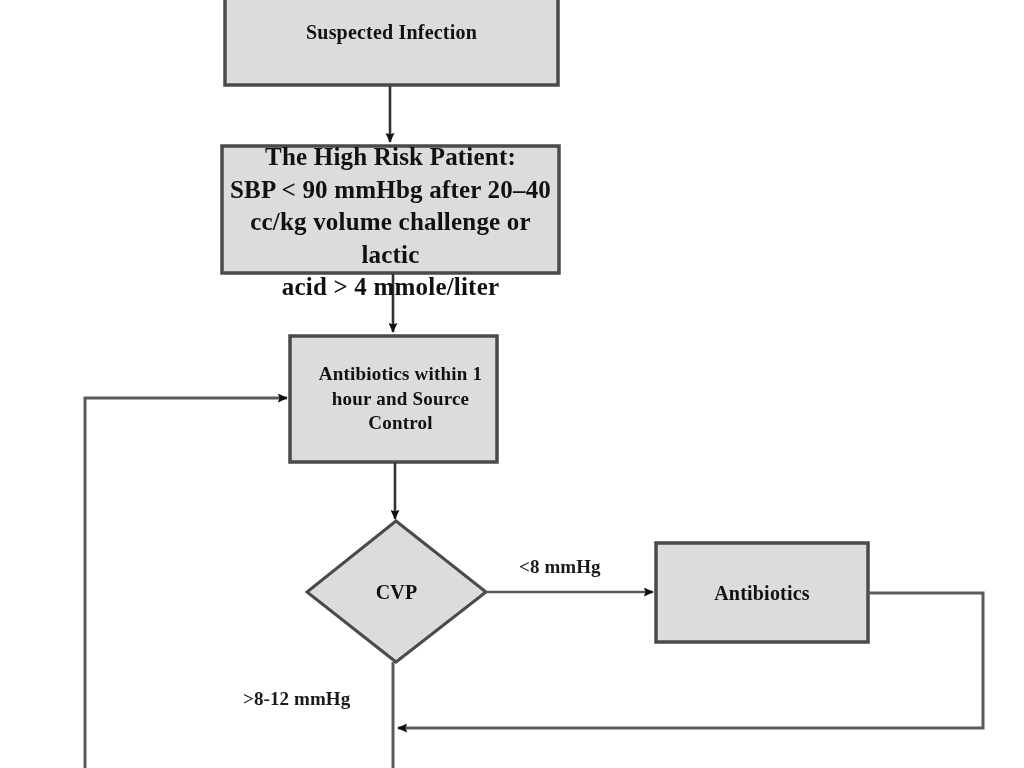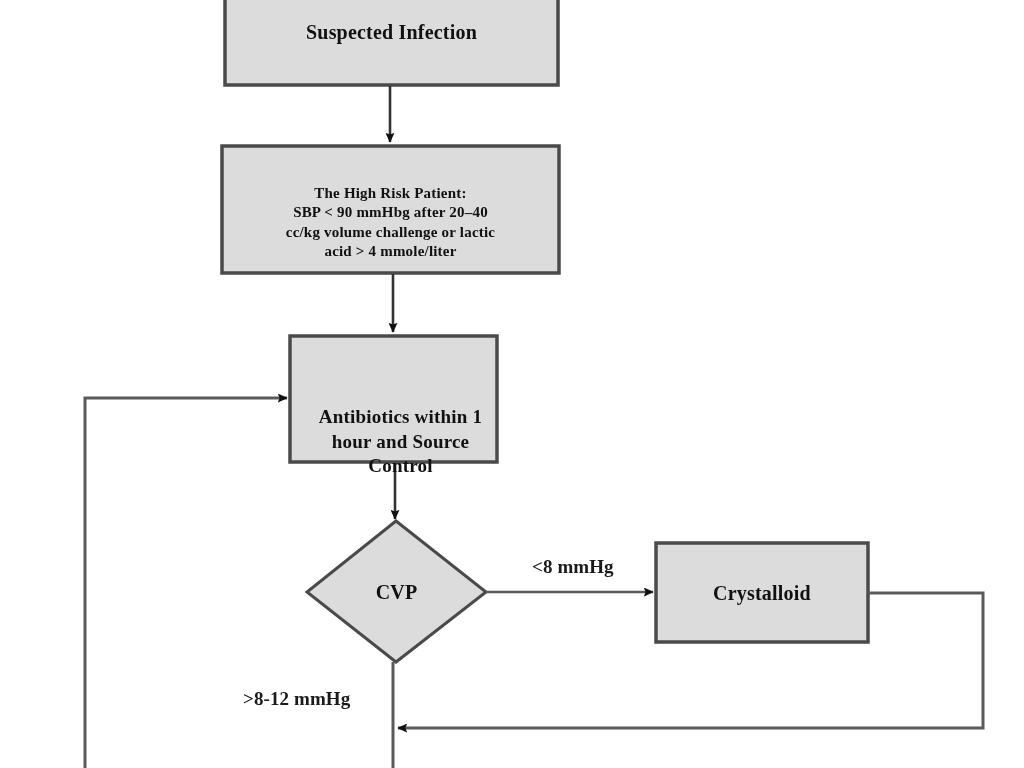--- a/index.html
+++ b/index.html
@@ -82,30 +82,30 @@
 
     <path d="M868,593 L983,593 L983,728 L398,728" fill="none" stroke="#5a5a5a" stroke-width="3" marker-end="url(#arrowhead)"></path>
 
     <path d="M85,768 L85,398 L287,398" fill="none" stroke="#5a5a5a" stroke-width="3" marker-end="url(#arrowhead)"></path>
 
     <line x1="393" y1="662" x2="393" y2="768" stroke="#5a5a5a" stroke-width="3"></line>
   </svg>
 
   <div class="node-label node-multiline" style="left:225px; top:-22px; width:333px; height:107px; font-size:20px;">Suspected Infection</div>
 
-  <div class="node-label node-multiline" style="left:222px; top:146px; width:337px; height:153px; font-size:15px;">The High Risk Patient:
+  <div class="node-label node-multiline" style="left:222px; top:146px; width:337px; height:153px; font-size:25px;">The High Risk Patient:
 SBP &lt; 90 mmHbg after 20–40
 cc/kg volume challenge or lactic
 acid &gt; 4 mmole/liter</div>
 
-  <div class="node-label node-multiline" style="left:290px; top:336px; width:221px; height:126px; font-size:19px;margin-top:43px;">Antibiotics within 1
+  <div class="node-label node-multiline" style="left:290px; top:336px; width:221px; height:126px; font-size:19px;">Antibiotics within 1
 hour and Source
 Control</div>
 
   <div class="node-label" style="left:307px; top:556px; width:179px; height:72px; font-size:20px;text-align:right;">CVP</div>
 
-  <div class="node-label" style="left:656px; top:543px; width:212px; height:99px; font-size:20px;">Crystalloid</div>
+  <div class="node-label" style="left:656px; top:543px; width:212px; height:99px; font-size:20px;">Antibiotics</div>
 
-  <div class="edge-label" style="left:532px; top:556px;">&lt;8 mmHg</div>
+  <div class="edge-label" style="left:519px; top:556px;">&lt;8 mmHg</div>
 
   <div class="edge-label" style="left:243px; top:688px;">&gt;8-12 mmHg</div>
 
 </div>
 
 </body></html>

